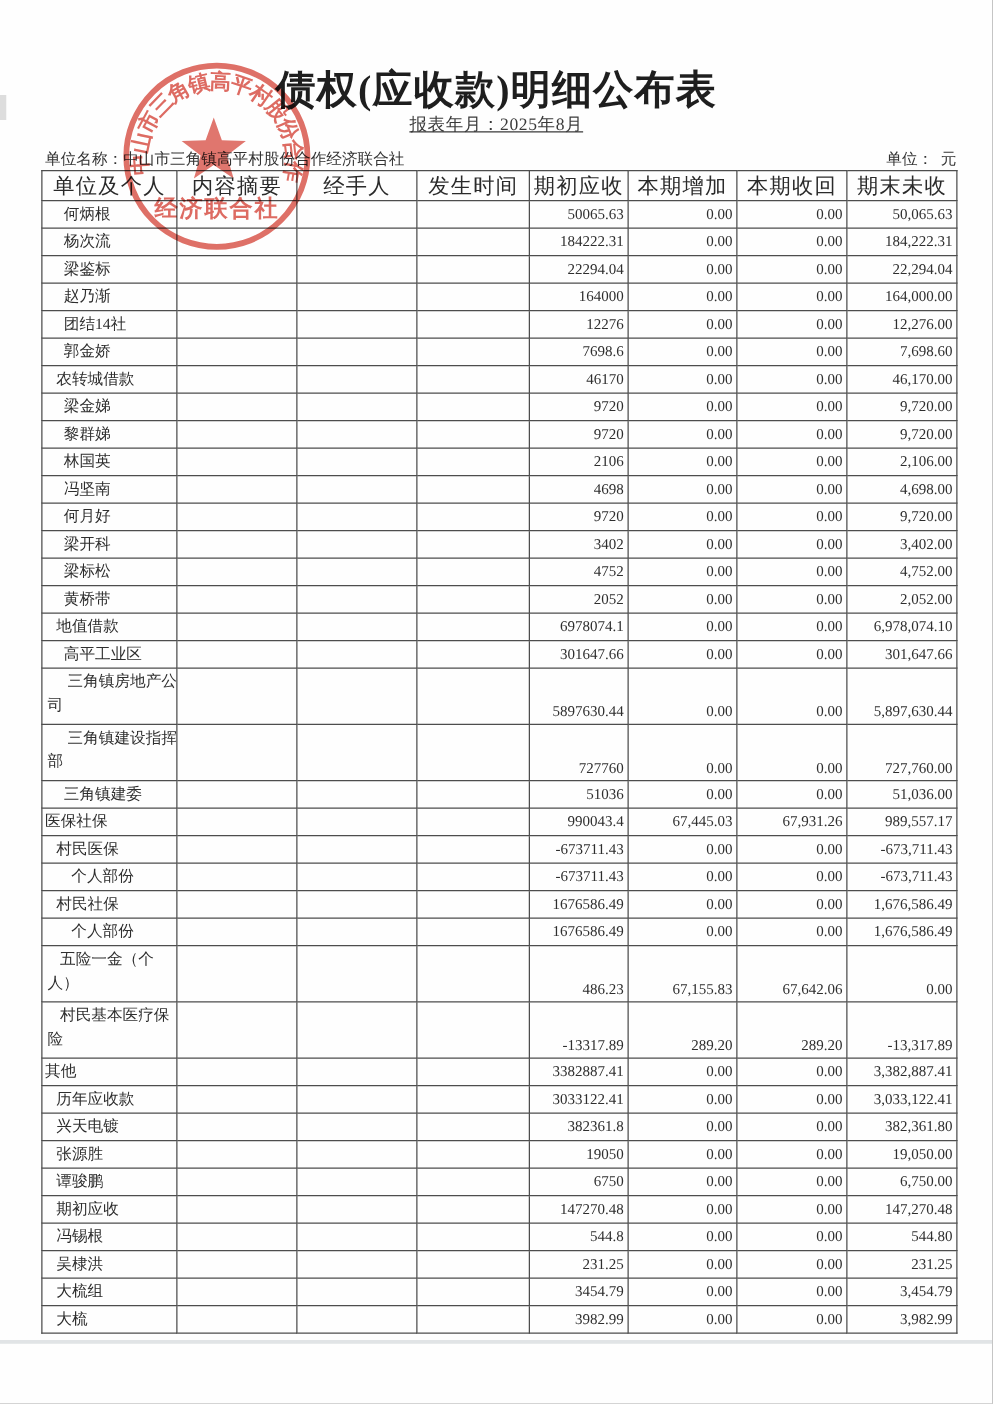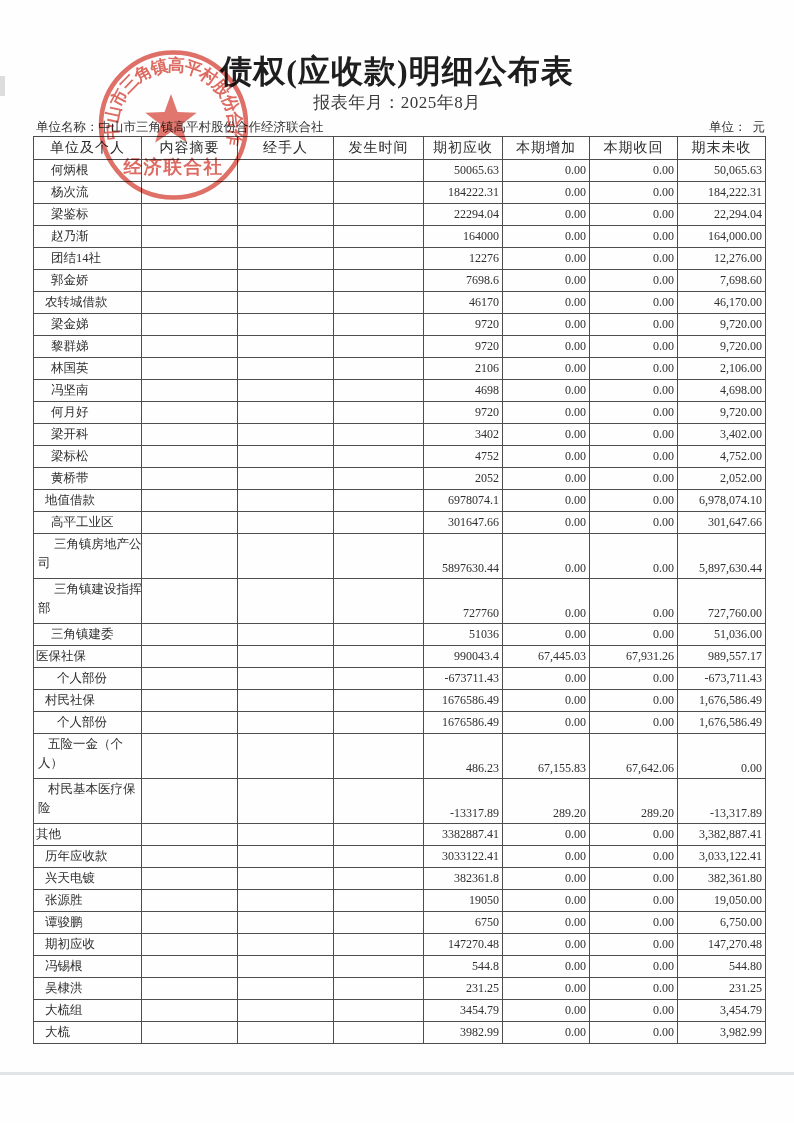--- a/index.html
+++ b/index.html
@@ -23,42 +23,42 @@
   }
 
   .title{
     position:absolute;top:50px;left:0;width:100%;
     text-align:center;
     font-size:32px;font-weight:bold;letter-spacing:1px;
     color:#1e1e1e;
   }
   .subtitle{
     position:absolute;top:91px;left:0;width:100%;
-    text-align:center;font-size:17px;color:#3a3a3a;letter-spacing:.5px;
+    text-align:center;font-size:14px;color:#3a3a3a;letter-spacing:.5px;text-decoration:underline;
   }
   .meta{
     position:absolute;top:119px;left:36px;right:29px;
     display:flex;justify-content:space-between;align-items:flex-end;
     font-size:12.5px;color:#333;
   }
   .meta .unit-val{margin-left:6px;}
 
   .table-wrap{position:absolute;top:136px;left:33px;width:732px;}
   table.rcv{
     border-collapse:collapse;table-layout:fixed;width:732px;
     font-size:12px;color:#2e2e2e;
   }
   table.rcv th,table.rcv td{
     border:1px solid #4d4d4d;
     padding:0 3px;
     overflow:hidden;white-space:nowrap;
   }
   table.rcv{border:1.5px solid #3c3c3c;}
   table.rcv th{
-    height:22px;font-weight:normal;font-size:14px;color:#2a2a2a;
+    height:22px;font-weight:normal;font-size:17px;color:#2a2a2a;
     text-align:center;letter-spacing:1px;
   }
   table.rcv td{height:21px;}
   tr.tall td{height:41px;vertical-align:bottom;padding-bottom:2px;}
   td.c-name{text-align:left;font-size:12.5px;}
   tr.tall td.c-name{vertical-align:top;padding-top:1px;}
   td.c-name .nm-line{display:block;line-height:19px;}
   td.num{text-align:right;padding-right:4px;font-size:12px;}
 
   
@@ -320,20 +320,30 @@
             <td class="c-name" style="padding-left: 2px;">医保社保</td>
             <td></td>
             <td></td>
             <td></td>
             <td class="num">990043.4</td>
             <td class="num">67,445.03</td>
             <td class="num">67,931.26</td>
             <td class="num">989,557.17</td>
           </tr>
           <tr>
+            <td class="c-name" style="padding-left: 11px;">村民医保</td>
+            <td></td>
+            <td></td>
+            <td></td>
+            <td class="num">-673711.43</td>
+            <td class="num">0.00</td>
+            <td class="num">0.00</td>
+            <td class="num">-673,711.43</td>
+          </tr>
+          <tr>
             <td class="c-name" style="padding-left: 23px;">个人部份</td>
             <td></td>
             <td></td>
             <td></td>
             <td class="num">-673711.43</td>
             <td class="num">0.00</td>
             <td class="num">0.00</td>
             <td class="num">-673,711.43</td>
           </tr>
           <tr>

